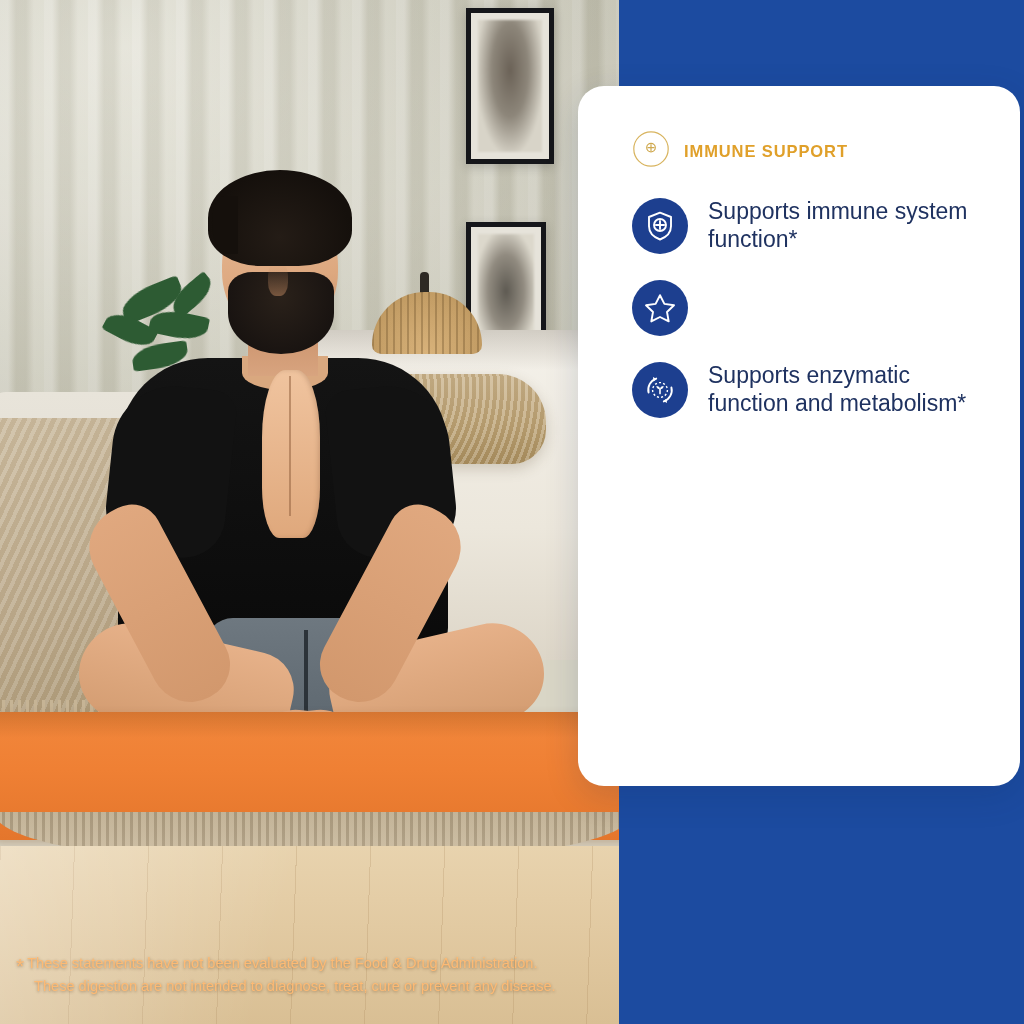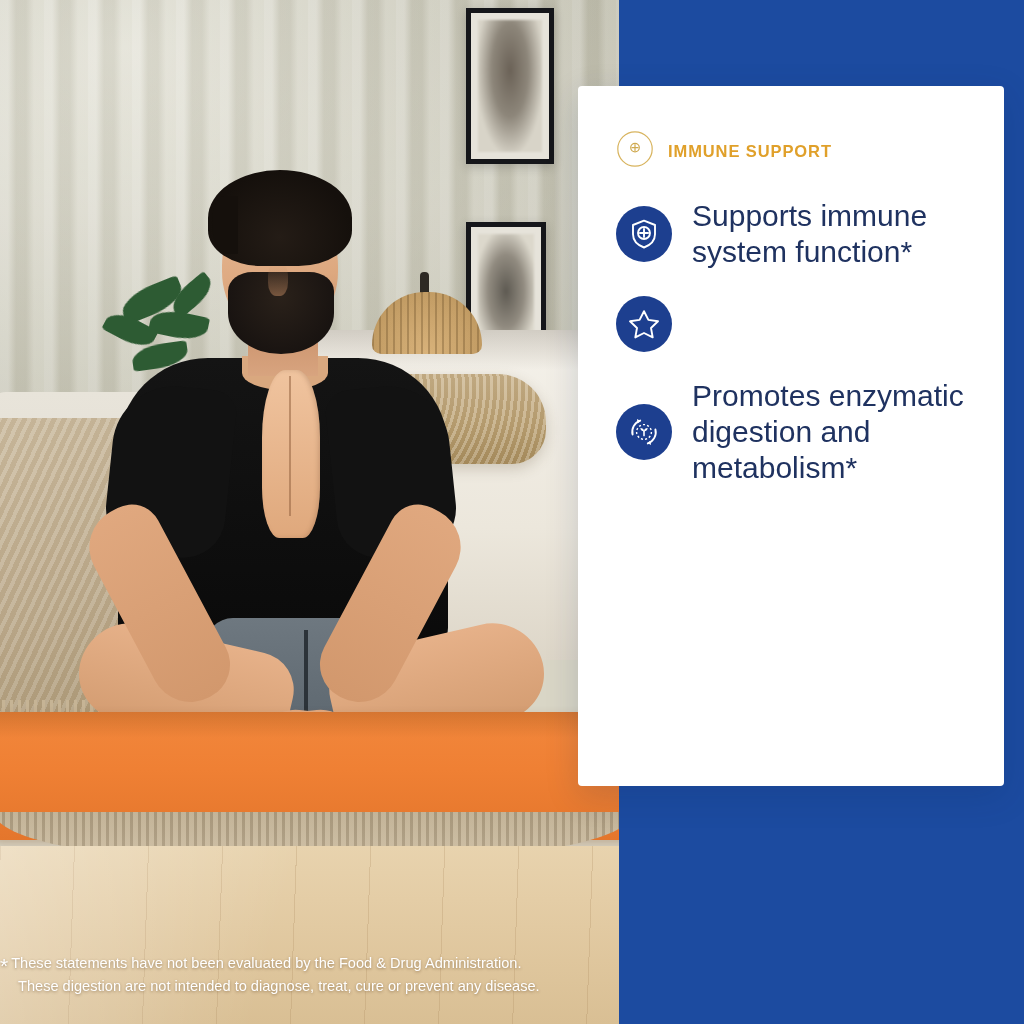--- a/index.html
+++ b/index.html
@@ -229,49 +229,50 @@
   .foot.r{left:392px;top:742px;border-radius:26px 38px 40px 26px;transform:rotate(10deg);}
 
   
   .bluepanel{
     position:absolute;left:619px;top:0;width:405px;height:1024px;
   }
 
   
   .card{
     position:absolute;left:578px;top:86px;width:426px;height:700px;
-    background:#ffffff;border-radius:4px;
+    background:#ffffff;border-radius:26px;
     box-shadow:0 10px 34px rgba(12,35,80,.16);
     overflow:hidden;
+    padding-left:16px;
   }
   .card-inner{padding:44px 36px 0 38px;}
 
   .eyebrow{display:flex;align-items:center;gap:14px;margin-bottom:26px;}
   .eyebrow-label{
     font-size:16.5px;font-weight:bold;letter-spacing:.9px;color:#e0a02a;
   }
   .product-title{
     font-size:47px;font-weight:bold;color:#1f3a93;letter-spacing:-.6px;
     margin:0 0 30px 0;line-height:1.05;
   }
 
   .benefit{display:flex;align-items:center;gap:20px;margin-bottom:26px;}
   .benefit-icon{
     flex:0 0 auto;width:56px;height:56px;border-radius:50%;
     background:#1d3f8f;display:flex;align-items:center;justify-content:center;
   }
   .benefit-text{
-    font-size:30px;line-height:1.2;color:#1f3260;
+    font-size:23px;line-height:1.2;color:#1f3260;
   }
 
   
   .disclaimer{
     position:absolute;left:0;top:952px;width:619px;
-    color:#ffffff;font-size:14.6px;line-height:1.55;
-    padding:0 16px 0 0;box-sizing:border-box;
+    color:#fdba74;font-size:14.6px;line-height:1.55;
+    padding:0 16px 0 16px;box-sizing:border-box;
     text-shadow:0 1px 3px rgba(70,45,15,.45);
   }
   .disclaimer .star{
     font-size:21px;line-height:0;position:relative;top:5px;margin-right:3px;
   }
   .disc-line{white-space:nowrap;}
   .disc-line.second{padding-left:18px;}
 </style>
 </head>
 <body>
@@ -381,21 +382,21 @@
             <path d="M5.6 19.6 A11.8 11.8 0 0 1 13.2 5.6" fill="none" stroke="#ffffff" stroke-width="1.9" stroke-linecap="round"></path>
             <path d="M28.4 14.4 A11.8 11.8 0 0 1 20.8 28.4" fill="none" stroke="#ffffff" stroke-width="1.9" stroke-linecap="round"></path>
             <path d="M10.0 4.0 L13.6 5.9 L10.4 8.6 Z" fill="#ffffff"></path>
             <path d="M24.0 30.0 L20.4 28.1 L23.6 25.4 Z" fill="#ffffff"></path>
             <circle cx="17" cy="17" r="7.4" fill="none" stroke="#ffffff" stroke-width="1.4" stroke-dasharray="2.1 2.1"></circle>
             <path d="M17 20.6 v-4.4" stroke="#ffffff" stroke-width="1.6" stroke-linecap="round"></path>
             <path d="M17 16.2 c-2.6 0 -3.6 -1.6 -3.6 -3.2 c1.9 0 3.6 1.1 3.6 3.2 Z" fill="#ffffff"></path>
             <path d="M17 16.2 c2.6 0 3.6 -1.6 3.6 -3.2 c-1.9 0 -3.6 1.1 -3.6 3.2 Z" fill="#ffffff"></path>
           </svg>
         </span>
-        <span class="benefit-text">Promotes enzymatic digestion and metabolism*</span>
+        <span class="benefit-text">Supports enzymatic function and metabolism*</span>
       </div>
 
     </div>
   </div>
 
   <div class="disclaimer">
     <div class="disc-line">
       <span class="star">*</span><span>These statements have not been evaluated by the Food &amp; Drug Administration.</span>
     </div>
     <div class="disc-line second">These digestion are not intended to diagnose, treat, cure or prevent any disease.</div>

